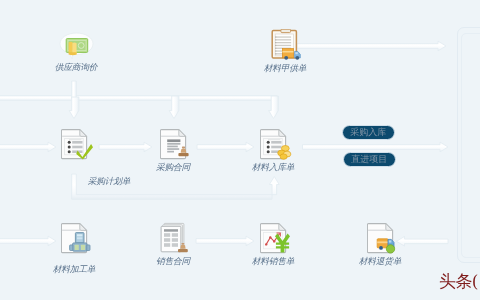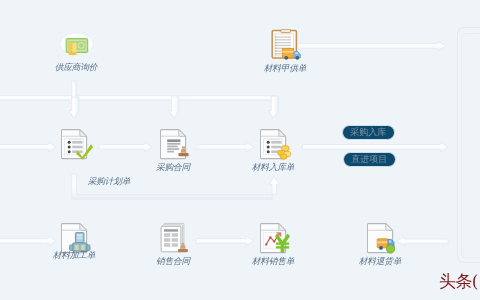--- a/index.html
+++ b/index.html
@@ -186,21 +186,21 @@
             <rect x="15.9" y="12.2" width="5.6" height="2.3" fill="#d8ecf6"></rect>
             <rect x="15.9" y="15.2" width="5.6" height="2.3" fill="#cde4f1"></rect>
             <rect x="15.9" y="18.2" width="5.6" height="1.6" fill="#b4d3e4"></rect>
             <rect x="11.6" y="20.9" width="14.4" height="8.3" rx="1.2" fill="#93b6cd" stroke="#6d93ad" stroke-width=".9"></rect>
             <rect x="13.6" y="22.8" width="4.2" height="5.2" rx=".5" fill="#c5dba8"></rect>
             <rect x="19.9" y="22.8" width="4.2" height="5.2" rx=".5" fill="#c5dba8"></rect>
             <path d="M9.4 22.9 h2.4 v5.6 h-2.4 a.8 .8 0 0 1 -.8-.8 v-4 a.8 .8 0 0 1 .8-.8 z" fill="#93b6cd" stroke="#6d93ad" stroke-width=".8"></path>
             <path d="M28.2 22.9 h-2.4 v5.6 h2.4 a.8 .8 0 0 0 .8-.8 v-4 a.8 .8 0 0 0 -.8-.8 z" fill="#93b6cd" stroke="#6d93ad" stroke-width=".8"></path>
           </svg>
         </div>
-        <div class="lbl" style="top: 250px;">材料加工单</div>
+        <div class="lbl" style="top: 264px;">材料加工单</div>
       </div>
       <div class="node" style="left: 128px; top: 0px; width: 90px; height: 228px;">
         <div class="icon" style="top: 222px;">
           <svg width="32" height="32" viewBox="0 0 32 32" style="position:relative;left:-13px;display:block">
             <rect x="4.1" y="1.4" width="19.8" height="25.5" rx=".8" fill="#f2f3f4" stroke="#bcc0c2" stroke-width=".8"></rect>
             <rect x="2.6" y="2.8" width="19.8" height="25.5" rx=".8" fill="#f8f9fa" stroke="#bcc0c2" stroke-width=".8"></rect>
             <rect x="1.1" y="4.3" width="19.8" height="25.5" rx=".8" fill="#fdfdfd" stroke="#b3b7b9" stroke-width="1"></rect>
             <rect x="4" y="7.2" width="14" height="2.5" fill="#9a9ea1"></rect>
             <g fill="#c8cbcd">
               <rect x="4" y="11.2" width="6.2" height="3.6"></rect>

